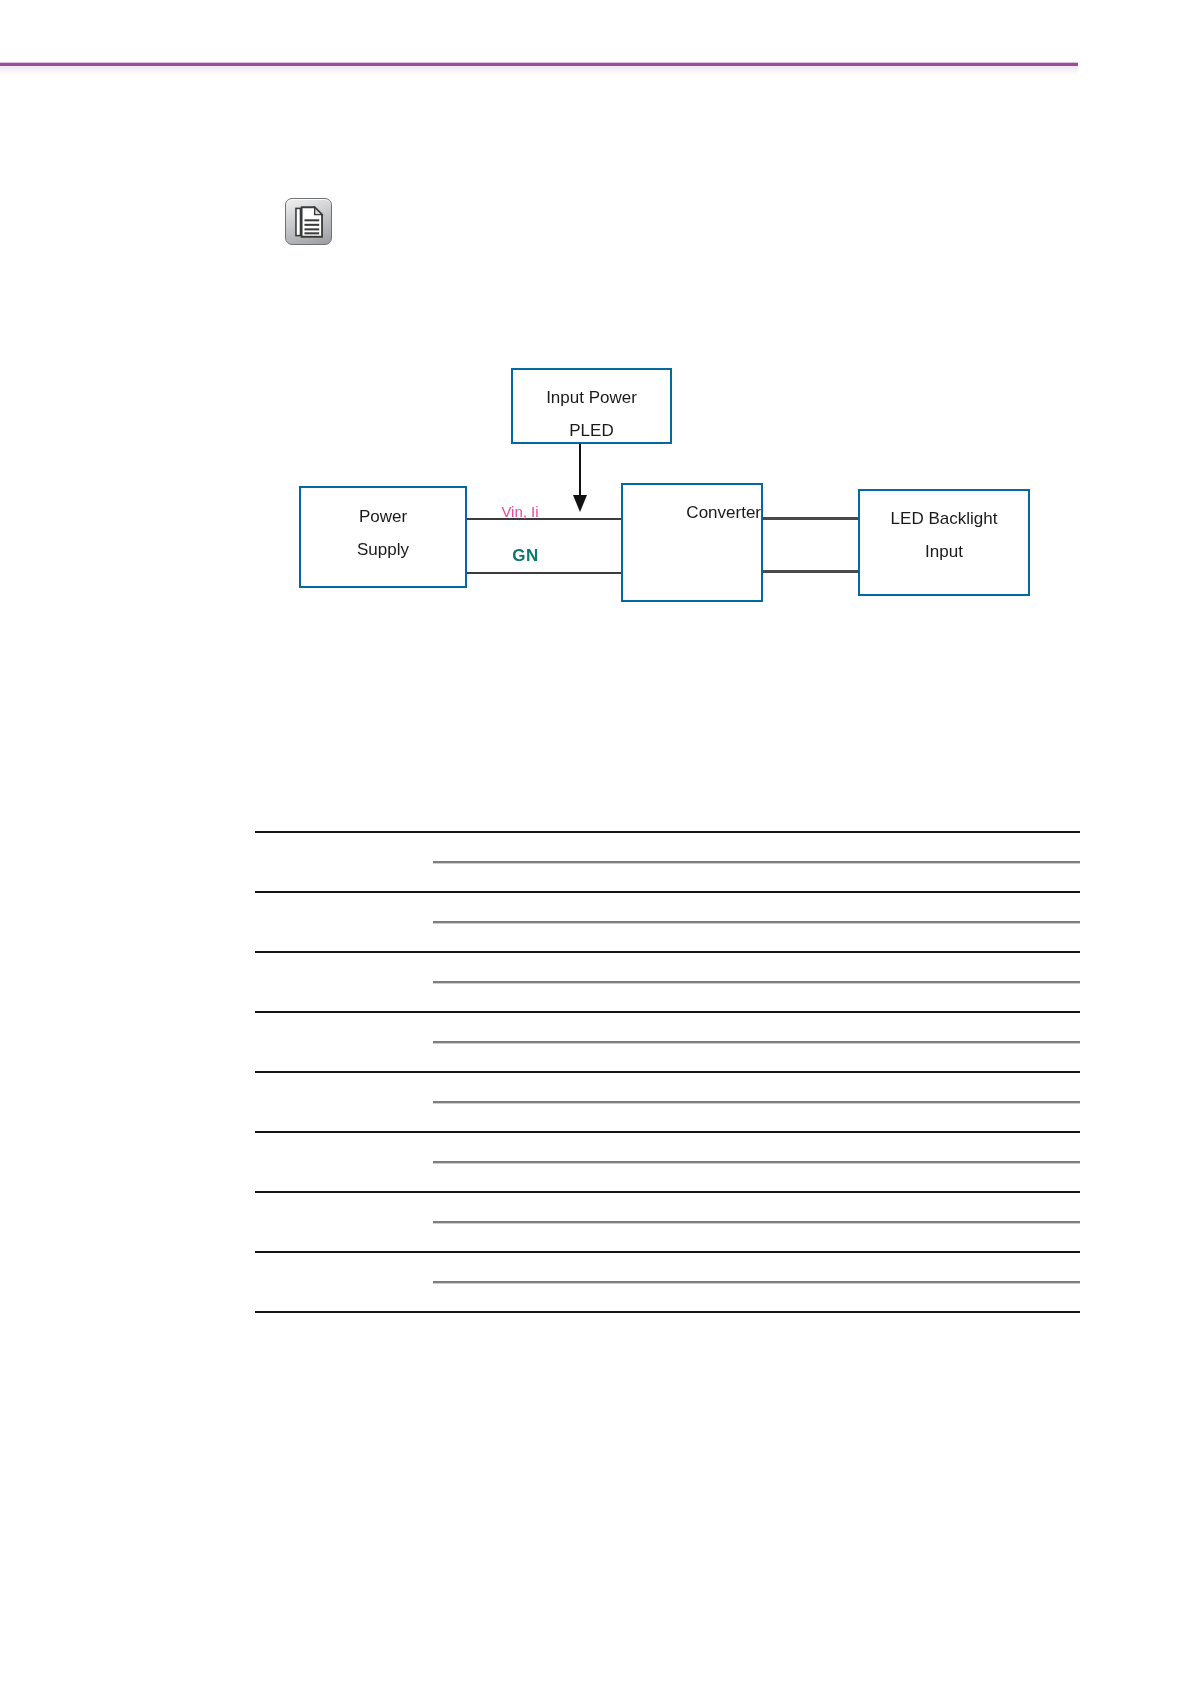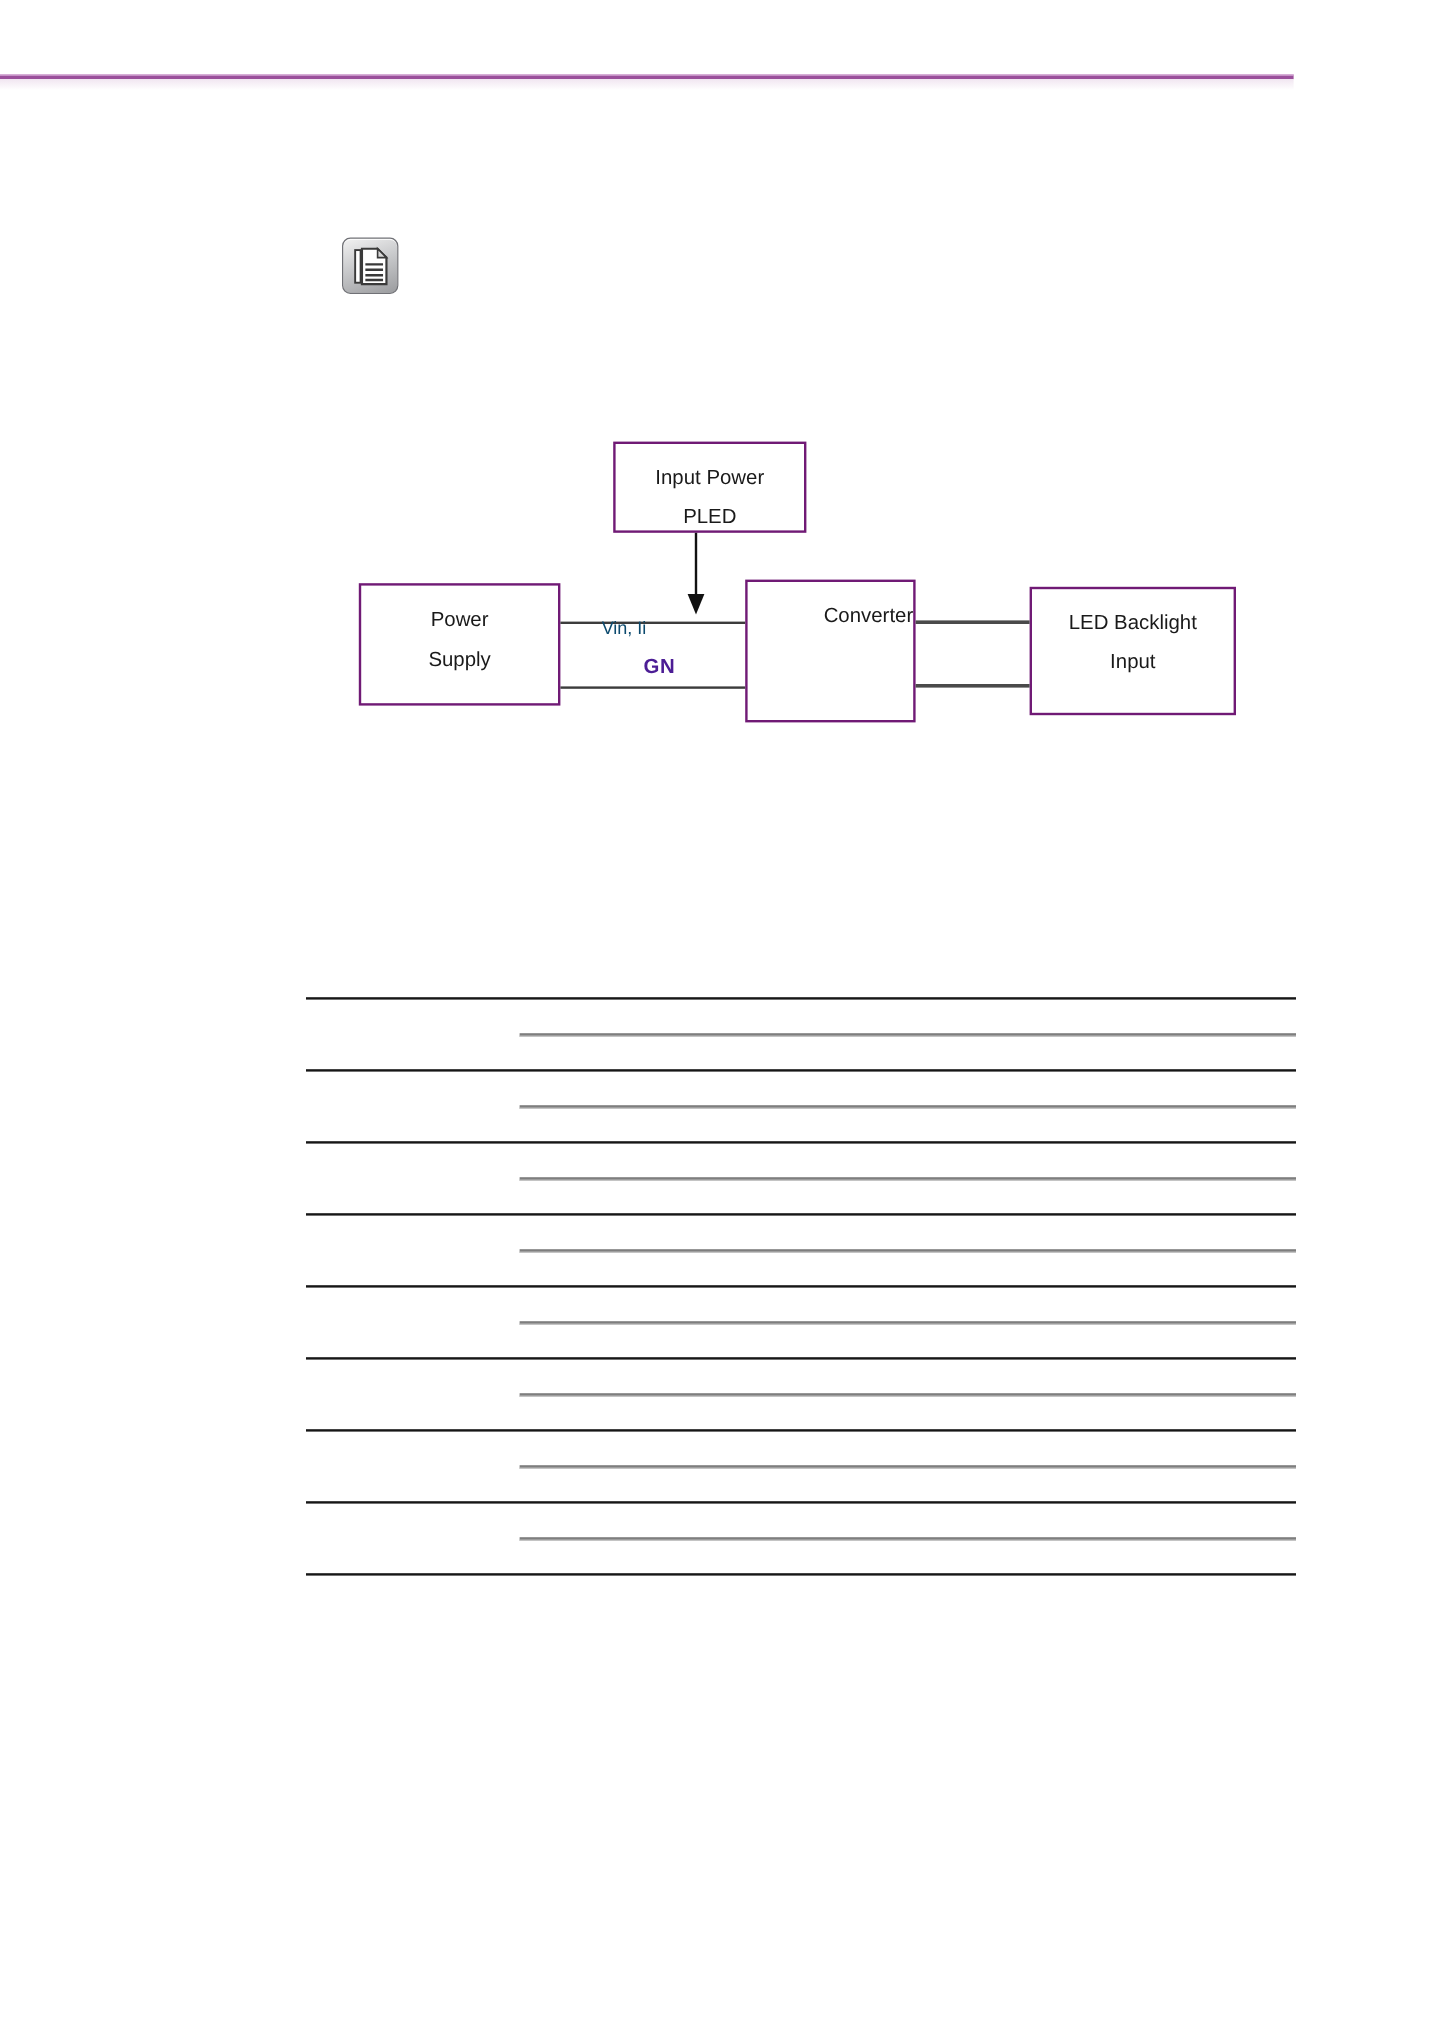--- a/index.html
+++ b/index.html
@@ -29,21 +29,21 @@
     background:linear-gradient(160deg,#f2f2f2 0%,#c9cacc 45%,#9b9c9f 100%);
     border:1px solid #707176;
     box-shadow:inset 0 1px 0 rgba(255,255,255,.8);
     display:flex;align-items:center;justify-content:center;
     box-sizing:border-box;
   }
 
   
   .dbox{
     position:absolute;
-    border:2px solid #701a75;
+    border:2px solid #0369a1;
     background:#ffffff;
     box-sizing:border-box;
     color:#1a1a1a;
     font-size:17px;
     text-align:center;
     line-height:33px;
   }
   .dbox .bline{display:block;}
   #box-input-power {left:511px;top:368px;width:161px;height:76px;padding-top:11px;}
   #box-power-supply{left:299px;top:486px;width:168px;height:102px;padding-top:12px;}
@@ -61,26 +61,26 @@
   }
   .arrow-head{
     position:absolute;left:573px;top:495px;width:0;height:0;
     border-left:7px solid transparent;
     border-right:7px solid transparent;
     border-top:17px solid #111111;
   }
 
   .wire-label{position:absolute;text-align:center;}
   #label-vin{
-    left:478px;top:515px;width:84px;
-    font-size:15px;color:#0c4a6e;
+    left:478px;top:503px;width:84px;
+    font-size:15px;color:#ec4899;
   }
   #label-gnd{
-    left:512px;top:546px;width:75px;
-    font-size:17px;color:#4c1d95;font-weight:600;letter-spacing:.5px;
+    left:488px;top:546px;width:75px;
+    font-size:17px;color:#0f766e;font-weight:600;letter-spacing:.5px;
   }
 
   
   #spec-table{
     position:absolute;left:255px;top:831px;width:825px;
     border-bottom:2px solid #161616;
   }
   .t-row{
     position:relative;height:60px;
     border-top:2px solid #161616;

